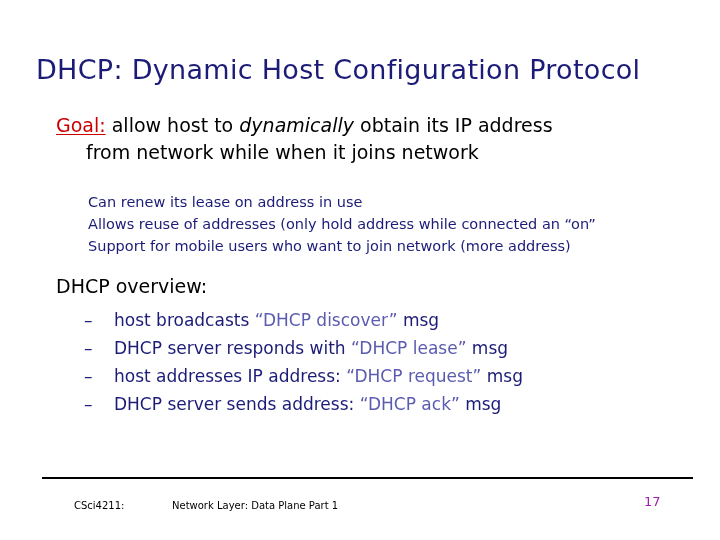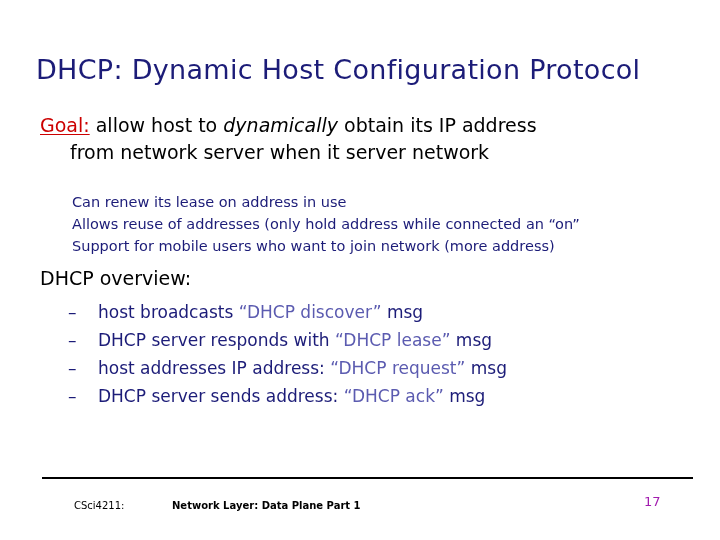--- a/index.html
+++ b/index.html
@@ -32,21 +32,21 @@
     font-size: 27px;
     line-height: 32px;
     letter-spacing: 0.3px;
     color: #1c1c78;
     white-space: nowrap;
   }
 
   
   .body-block {
     position: absolute;
-    left: 0;
+    left: 16px;
     top: 112px;
     width: 572px;
   }
 
   .goal-line {
     padding-left: 40px;
     padding-right: 24px;
     font-size: 19px;
     line-height: 27px;
     color: #000000;
@@ -72,21 +72,21 @@
     padding-right: 20px;
   }
   .sub-item {
     font-size: 14.5px;
     line-height: 22px;
     color: #1c1c78;
     white-space: nowrap;
   }
 
   .overview-head {
-    margin-top: 8px;
+    margin-top: 16px;
     padding-left: 40px;
     font-size: 19px;
     line-height: 26px;
     color: #000000;
   }
 
   .dash-list {
     margin-top: 7px;
     padding-left: 68px;
   }
@@ -127,21 +127,20 @@
     white-space: nowrap;
   }
   .footer-subject {
     position: absolute;
     left: 172px;
     top: 499px;
     font-size: 10px;
     line-height: 13px;
     color: #000000;
     white-space: nowrap;
-    font-weight: bold;
   }
   .footer-page {
     position: absolute;
     left: 644px;
     top: 494px;
     font-size: 13px;
     line-height: 16px;
     color: #a21caf;
     white-space: nowrap;
   }
@@ -150,21 +149,21 @@
 <body>
 
 <div class="slide">
 
   <div class="slide-title">DHCP: Dynamic Host Configuration Protocol</div>
 
   <div class="body-block">
 
     <div class="goal-line">
       <span class="goal-label">Goal:</span><span> allow host to </span><span class="ital">dynamically</span><span> obtain its IP address</span>
-      <span class="cont">from network server when it server network</span>
+      <span class="cont">from network while when it joins network</span>
     </div>
 
     <div class="sub-list">
       <div class="sub-item">Can renew its lease on address in use</div>
       <div class="sub-item">Allows reuse of addresses (only hold address while connected an “on”</div>
       <div class="sub-item">Support for mobile users who want to join network (more address)</div>
     </div>
 
     <div class="overview-head">DHCP overview:</div>
 

